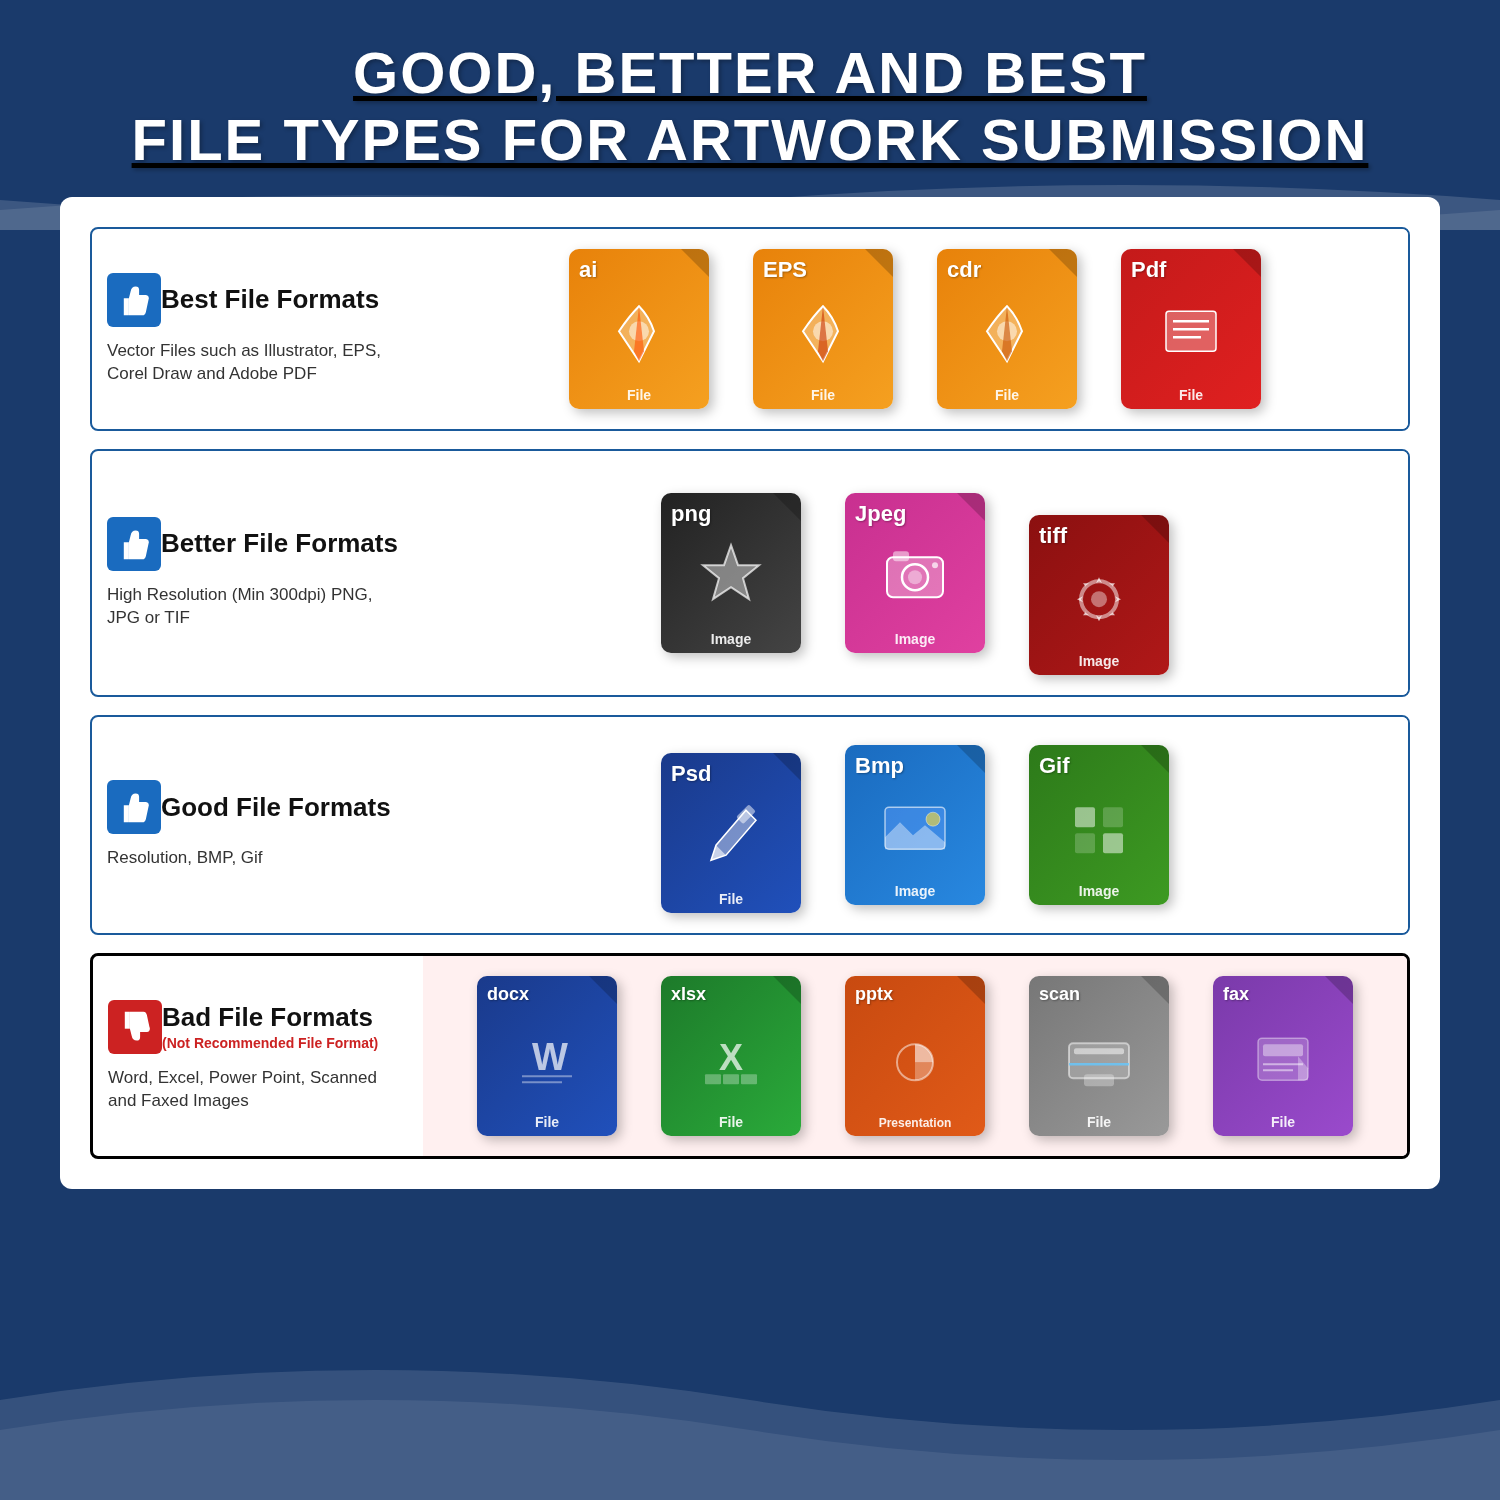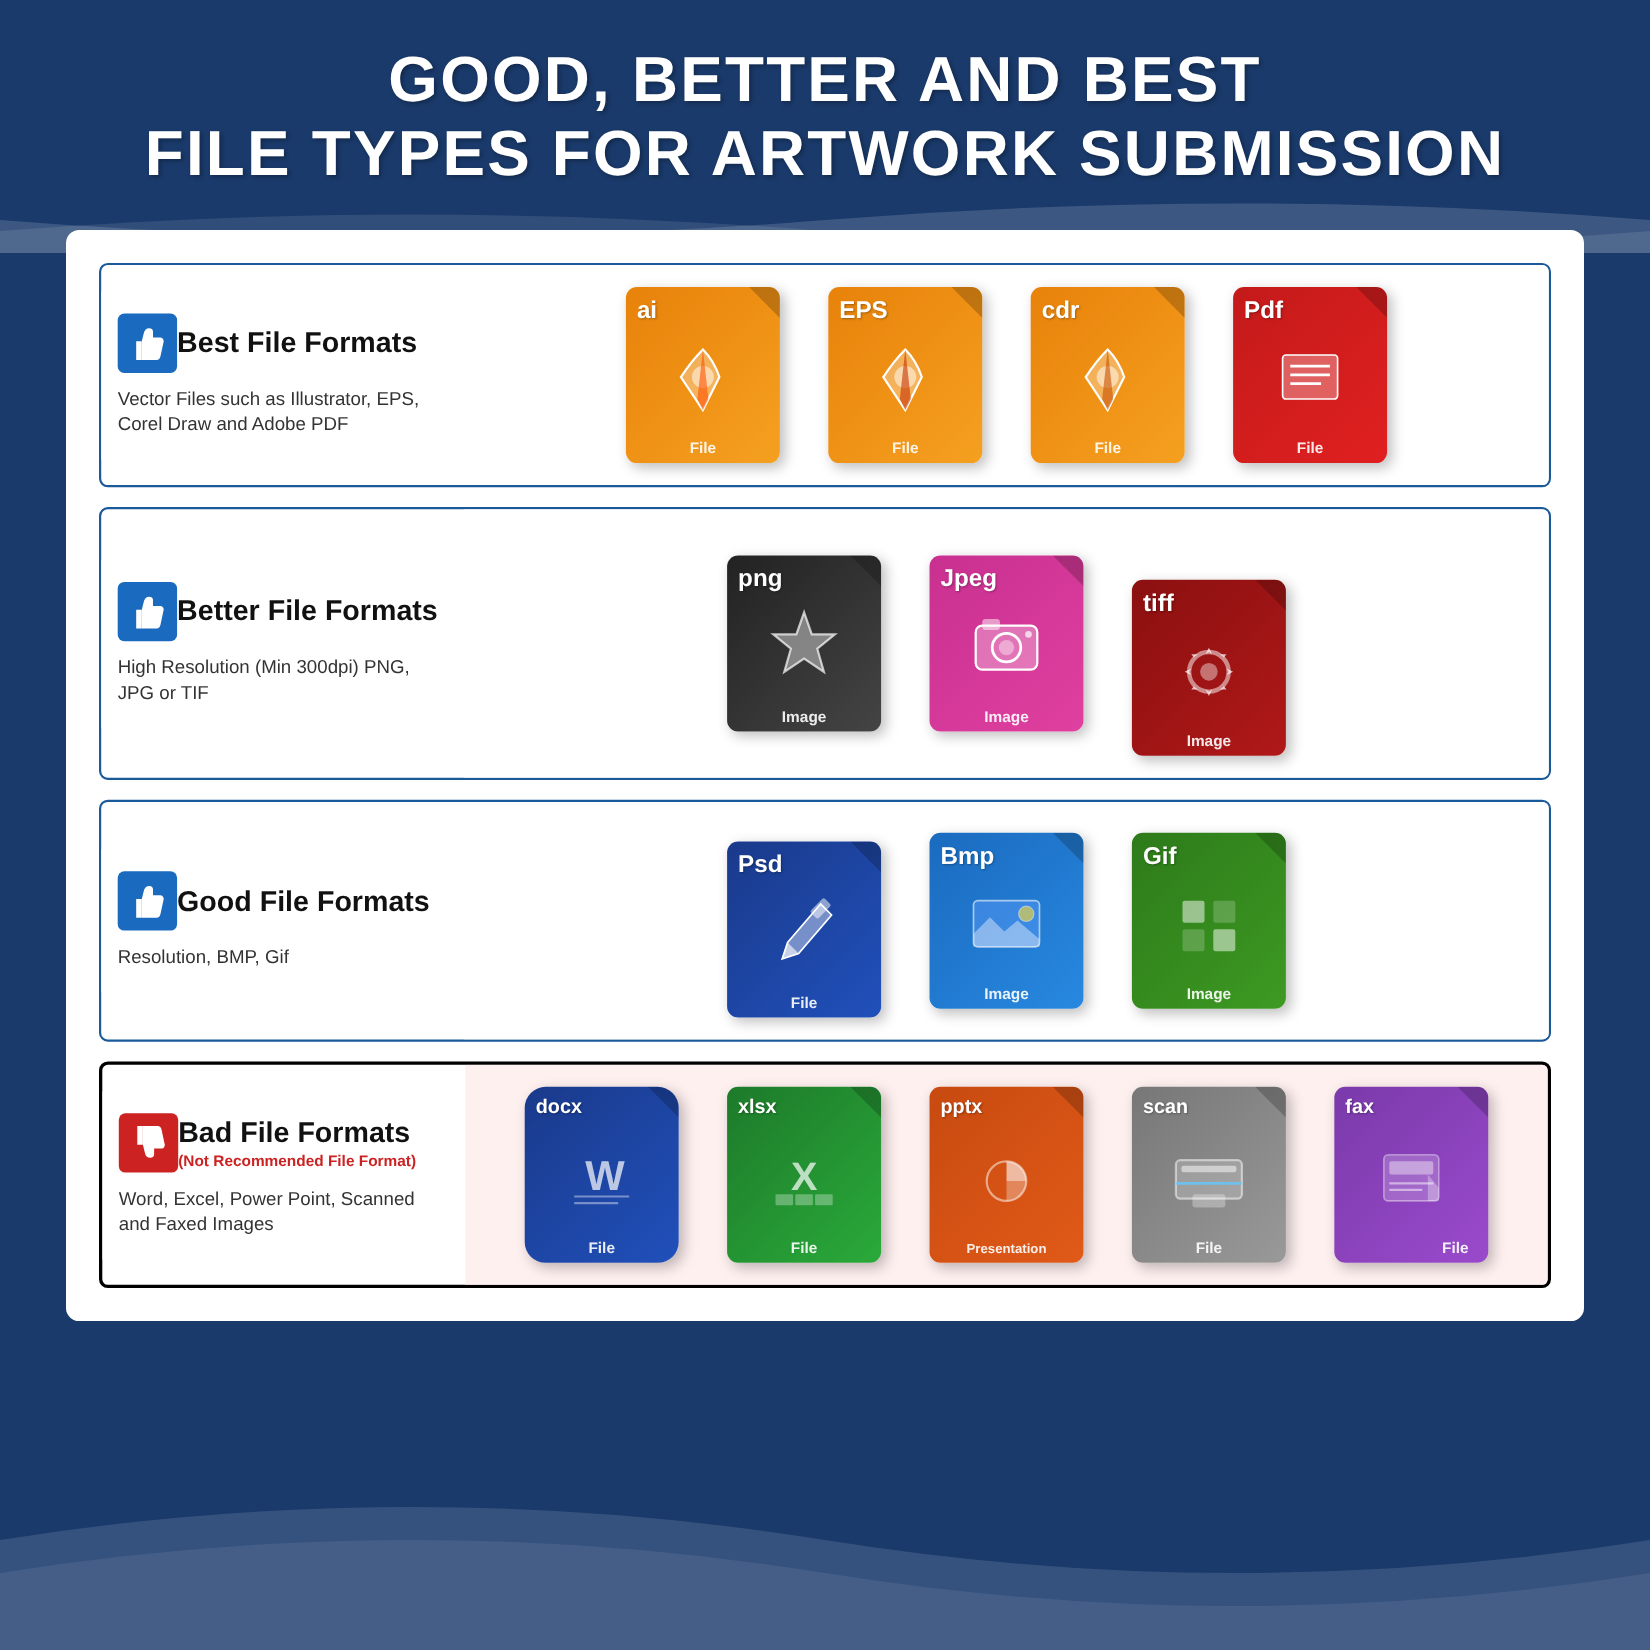--- a/index.html
+++ b/index.html
@@ -18,23 +18,24 @@
       background: #1a3a6b;
       position: relative;
       display: flex;
       flex-direction: column;
       align-items: center;
     }
 
     
     .header {
       width: 100%;
-      padding: 40px 60px 36px;
+      padding: 40px 60px 24px;
       text-align: center;
       z-index: 2;
+      text-decoration: underline;
     }
     .header-title {
       color: white;
       font-size: 58px;
       font-weight: 900;
       line-height: 1.15;
       text-transform: uppercase;
       letter-spacing: 2px;
       text-shadow: 2px 2px 4px rgba(0,0,0,0.3);
     }
@@ -199,25 +200,25 @@
 
     
     .orange { background: linear-gradient(135deg, #e8820a, #f5a020); }
     .red-file { background: linear-gradient(135deg, #c41a1a, #e02020); }
     .dark-gray { background: linear-gradient(135deg, #222, #444); }
     .pink { background: linear-gradient(135deg, #c83090, #e040a0); }
     .dark-red { background: linear-gradient(135deg, #8b1010, #b01818); margin-top: 44px; }
     .dark-blue { background: linear-gradient(135deg, #1a3a8b, #2050bb); margin-top: 16px; }
     .blue { background: linear-gradient(135deg, #1a6bbf, #2888e0); }
     .green-file { background: linear-gradient(135deg, #2d7a1a, #3d9a22); }
-    .word-blue { background: linear-gradient(135deg, #1a3a8b, #2050bb); border-radius: 19px; }
+    .word-blue { background: linear-gradient(135deg, #1a3a8b, #2050bb); }
     .excel-green { background: linear-gradient(135deg, #1d7a2a, #2aaa3a); }
     .ppt-orange { background: linear-gradient(135deg, #c84a10, #e05a18); }
     .scan-gray { background: linear-gradient(135deg, #777, #999); }
-    .fax-purple { background: linear-gradient(135deg, #7a3aaa, #9a4acc); padding-left: 40px; }
+    .fax-purple { background: linear-gradient(135deg, #7a3aaa, #9a4acc); }
 
     
     .thumb-svg {
       fill: white;
     }
 
     
     .bottom-waves {
       position: absolute;
       bottom: 0;

